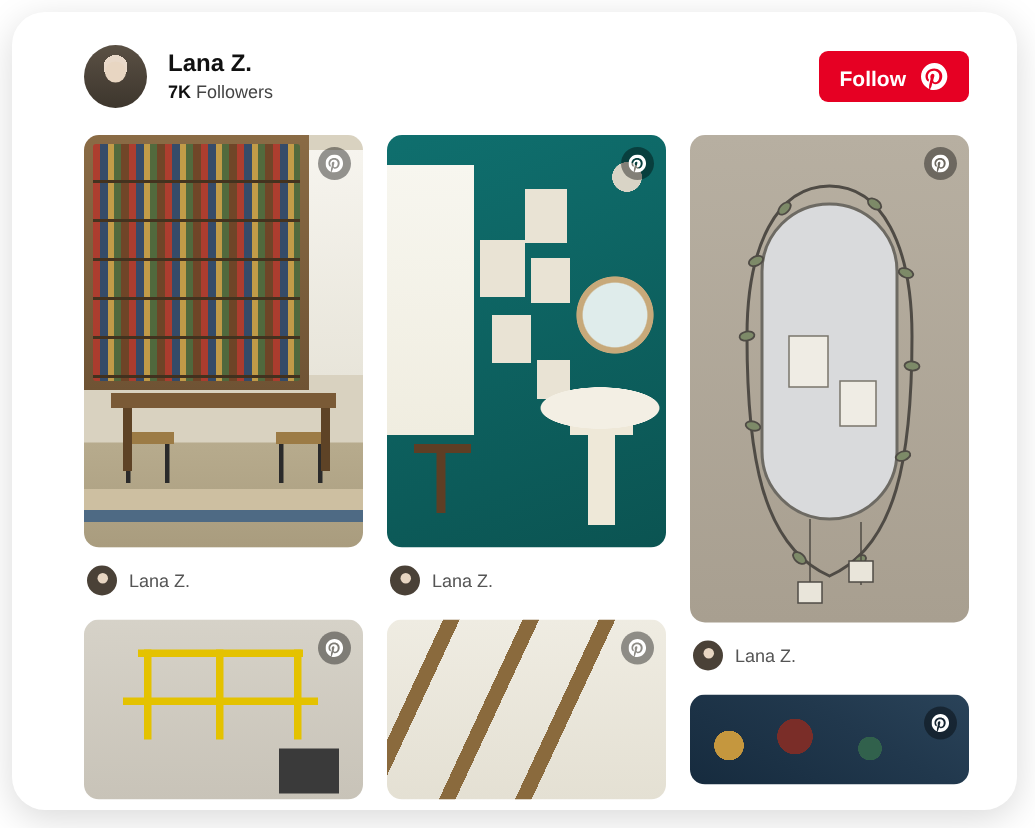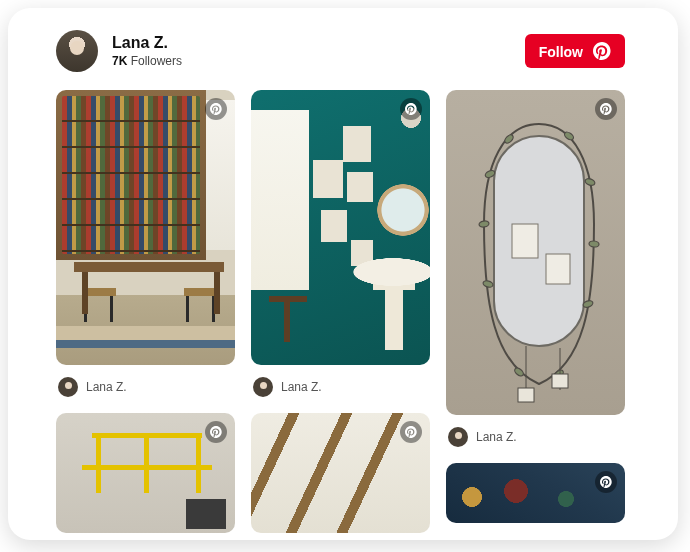--- a/index.html
+++ b/index.html
@@ -6,21 +6,21 @@
   html, body { width: 690px; height: 552px; overflow: hidden; font-family: -apple-system, BlinkMacSystemFont, "Segoe UI", Helvetica, Arial, sans-serif; background: transparent; }
   .card {
     position: relative;
     width: 670px;
     height: 532px;
     margin: 8px;
     background: #ffffff;
     border-radius: 22px;
     box-shadow: 0 6px 24px rgba(0,0,0,0.15);
     overflow: hidden;
-    padding: 22px 23px 0 18px;
+    padding: 22px 2px 0 18px;
   }
   .header {
     display: flex;
     align-items: center;
     gap: 14px;
     margin-bottom: 18px;
     padding: 0 30px 0 30px;
   }
   .avatar-lg {
     width: 42px; height: 42px; border-radius: 50%;

